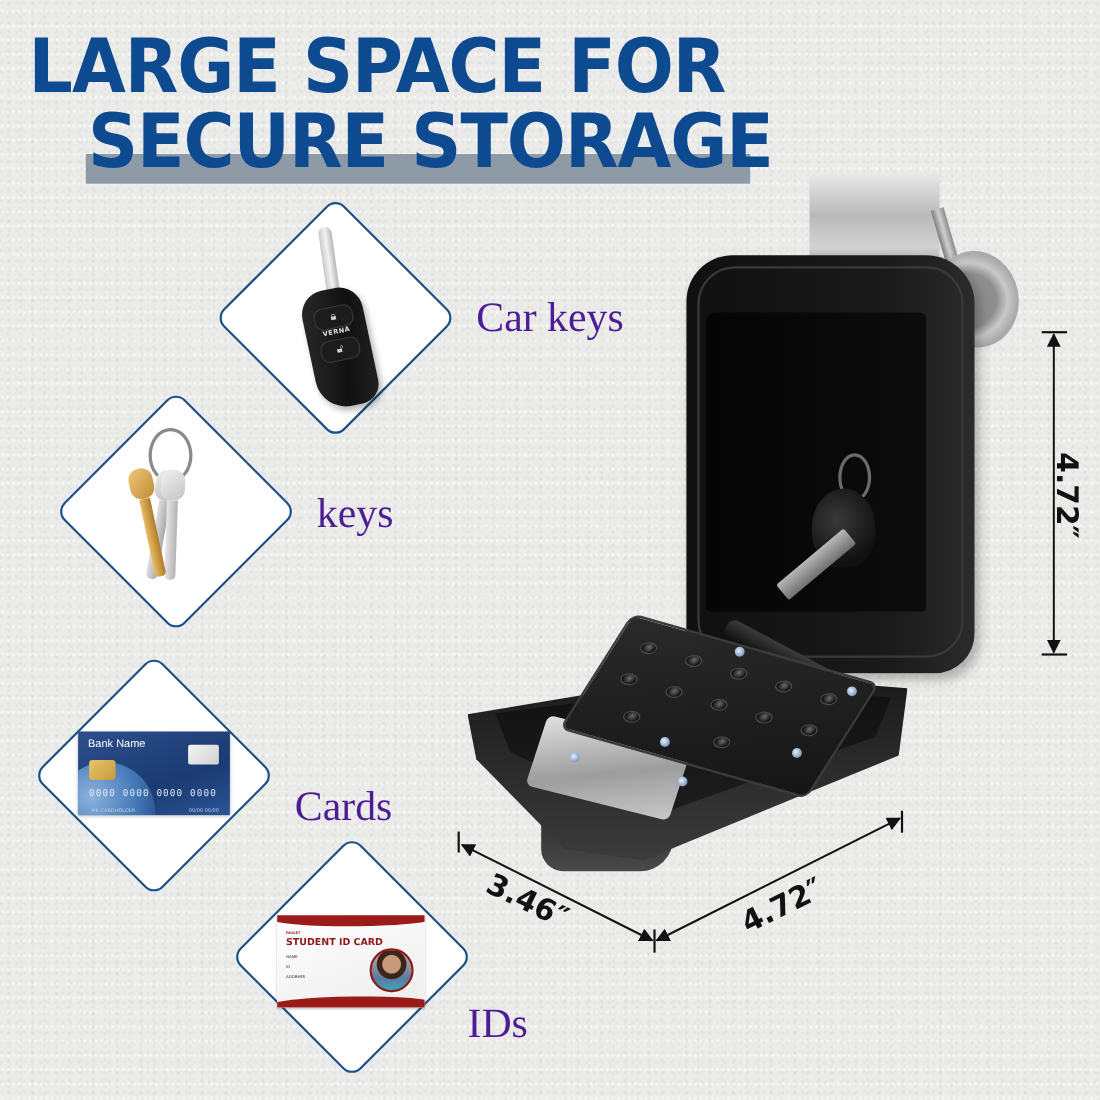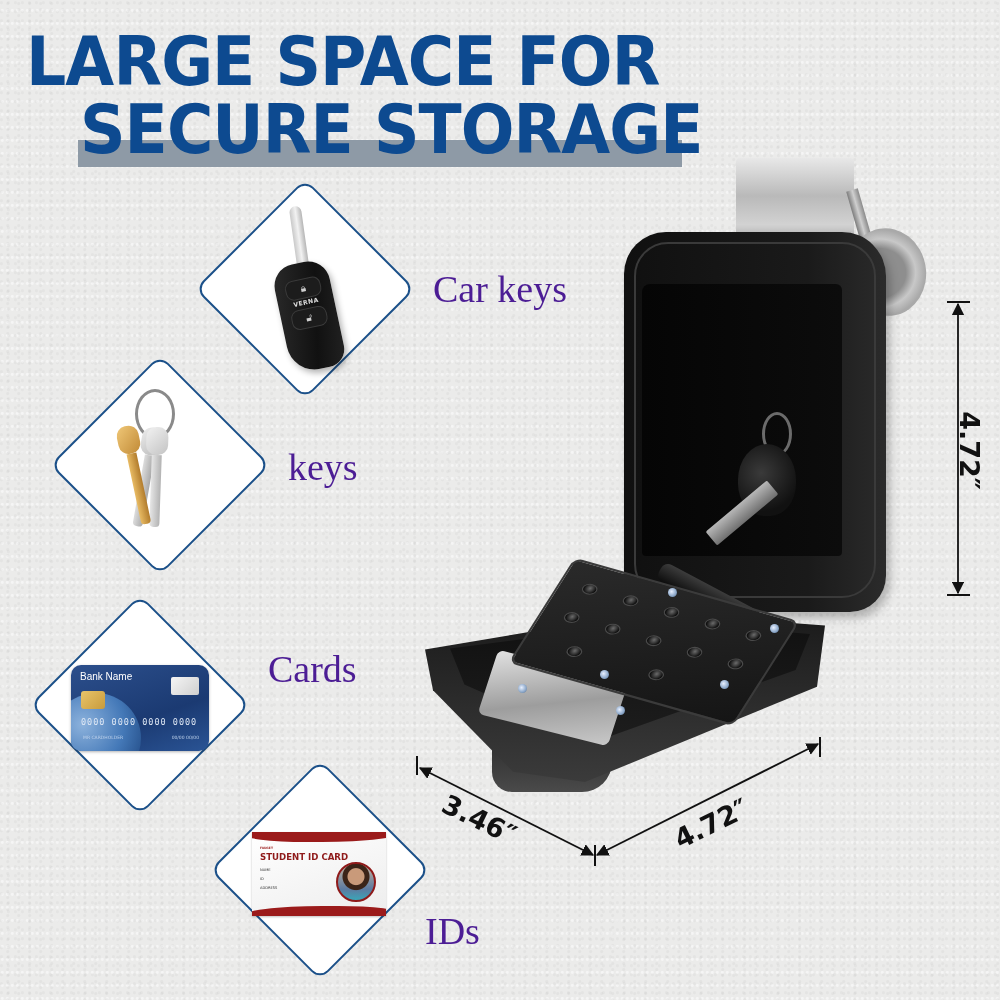--- a/index.html
+++ b/index.html
@@ -62,21 +62,21 @@
   .fob-brand { position:absolute; left: 8px; top: 36px; width: 40px; font-size: 6px; color:#e0e0e0; text-align:center; letter-spacing: 0.5px; font-weight: bold; }
 
   
   .key-ring { position:absolute; width: 40px; height: 50px; border: 3px solid #8a8a8a; border-radius: 50%; }
   .key { position:absolute; width: 22px; height: 100px; }
   .key .head { width: 22px; height: 28px; border-radius: 10px; }
   .key .shaft { margin-left: 6px; width: 10px; height: 72px; border-radius: 0 0 4px 4px; }
 
   
   .bank-card {
-    position:absolute; width: 138px; height: 86px; border-radius: 10px;
+    position:absolute; width: 138px; height: 76px; border-radius: 0;
     background: linear-gradient(160deg,#2c4f8c,#1b3a72 60%,#2a5495);
     overflow: hidden;
     box-shadow: 0 1px 3px rgba(0,0,0,0.3);
   }
   .globe { position:absolute; left:-20px; top: 28px; width: 90px; height: 90px; border-radius: 50%; background: radial-gradient(circle at 35% 35%, #9fc6ee, #4b83c3 50%, #27538e 80%); opacity: 0.85; }
   .chip { position:absolute; left: 10px; top: 26px; width: 24px; height: 18px; border-radius: 3px; background: linear-gradient(135deg,#e8c46a,#c89b3c); }
   .hologram { position:absolute; right: 10px; top: 12px; width: 28px; height: 18px; border-radius: 2px; background: linear-gradient(135deg,#f5f5f5,#cfcfcf); }
   .bank-name { position:absolute; left: 9px; top: 6px; font-size: 10px; color:#ffffff; font-family:"Liberation Sans",sans-serif; }
   .card-number { position:absolute; left: 10px; top: 52px; font-size: 8.5px; color:#dfe8f5; letter-spacing: 1px; font-family:"DejaVu Sans Mono",monospace; }
   .card-holder { position:absolute; left: 12px; top: 70px; font-size: 4.5px; color:#bcd0ea; }
@@ -179,21 +179,21 @@
 <div class="diamond" style="left:62px; top:627px;"></div>
 <div class="bank-card" style="left:71px; top:665px;">
   <div class="globe"></div>
   <div class="bank-name">Bank Name</div>
   <div class="chip"></div>
   <div class="hologram"></div>
   <div class="card-number">0000 0000 0000 0000</div>
   <div class="card-holder">MR CARDHOLDER</div>
   <div class="card-expiry">00/00 00/00</div>
 </div>
-<div class="label" style="left:268px; top:650px;">Cards</div>
+<div class="label" style="left:268px; top:714px;">Cards</div>
 
 <div class="diamond" style="left:242px; top:792px;"></div>
 <div class="id-card" style="left:252px; top:832px;">
   <div class="id-wave-top"></div>
   <div class="id-wave-bot"></div>
   <div class="id-logo">FAUGET</div>
   <div class="id-title">STUDENT ID CARD</div>
   <div class="id-field" style="top:36px;">NAME</div>
   <div class="id-field" style="top:45px;">ID</div>
   <div class="id-field" style="top:54px;">ADDRESS</div>

